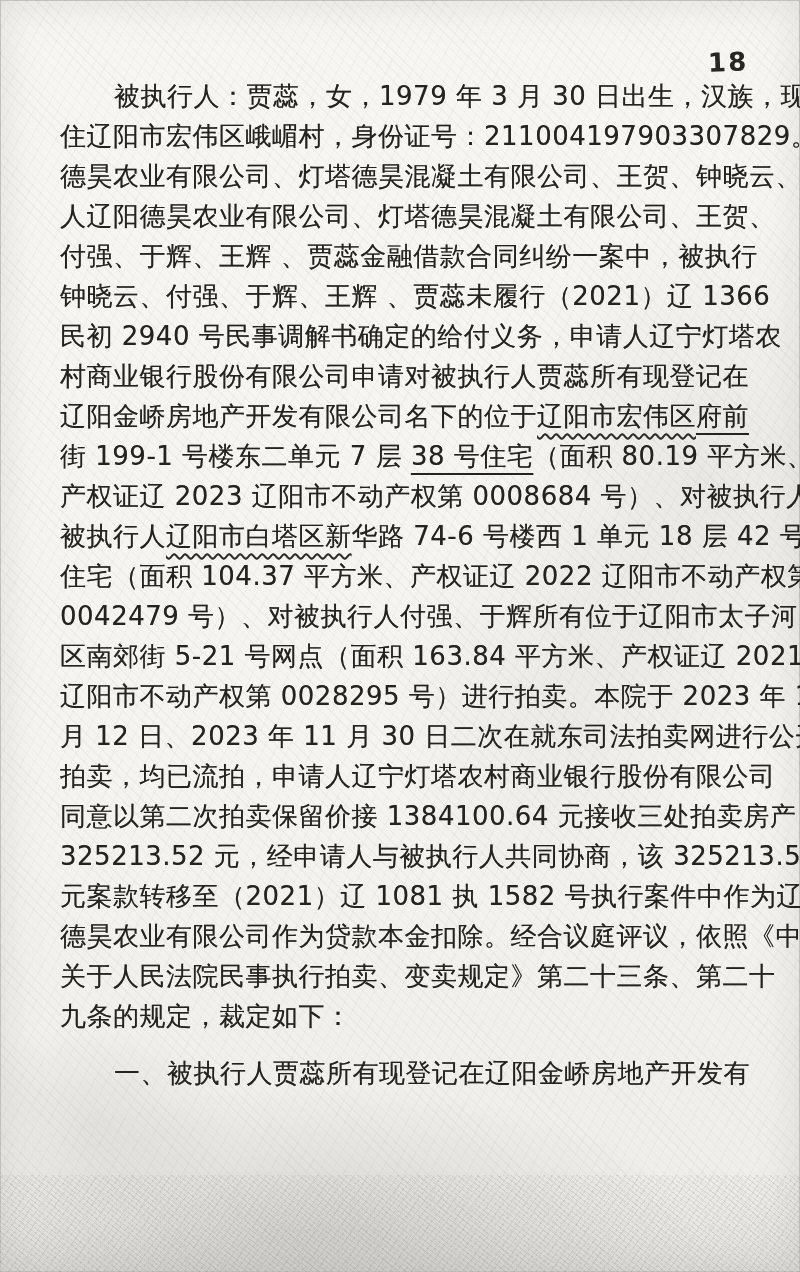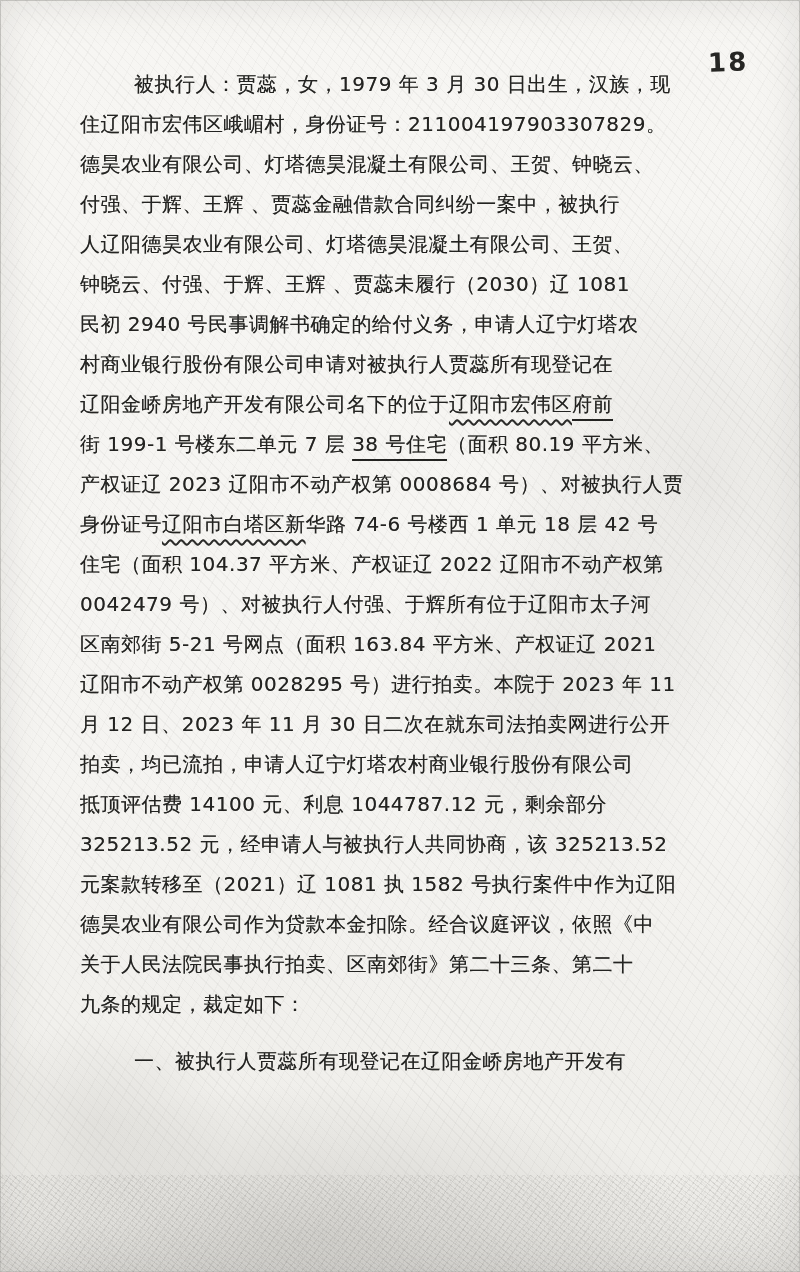--- a/index.html
+++ b/index.html
@@ -47,28 +47,27 @@
     top: 47px;
     right: 52px;
     font-size: 26px;
     font-weight: bold;
     color: #262624;
     letter-spacing: 2px;
     transform: rotate(-2deg);
   }
   .doc-body {
     position: absolute;
-    top: 64px;
+    top: 76px;
     left: 60px;
     width: 684px;
     color: #232321;
-    font-size: 20px;
+    font-size: 26px;
     line-height: 40px;
     text-shadow: 0 0 0.6px rgba(30,30,28,0.55);
-    margin-left: 20px;
   }
   .line {
     height: 40px;
     white-space: nowrap;
     letter-spacing: 0.5px;
   }
   .line.indent { padding-left: 54px; }
   .line.gap { margin-top: 17px; }
   .u-wavy {
     text-decoration-line: underline;
@@ -90,36 +89,36 @@
 <body>
 
 <div class="scan-page">
   <div class="speckle"></div>
   <div class="speckle-heavy"></div>
   <div class="page-number">18</div>
   <div class="doc-body" id="doc-lines">
       <div class="line indent"><span>被执行人：贾蕊，女，1979 年 3 月 30 日出生，汉族，现</span></div>
       <div class="line"><span>住辽阳市宏伟区峨嵋村，身份证号：211004197903307829。</span></div>
       <div class="line"><span>德昊农业有限公司、灯塔德昊混凝土有限公司、王贺、钟晓云、</span></div>
+      <div class="line"><span>人辽阳德昊农业有限公司、灯塔德昊混凝土有限公司、王贺、</span></div>
       <div class="line"><span>付强、于辉、王辉 、贾蕊金融借款合同纠纷一案中，被执行</span></div>
-      <div class="line"><span>人辽阳德昊农业有限公司、灯塔德昊混凝土有限公司、王贺、</span></div>
-      <div class="line"><span>钟晓云、付强、于辉、王辉 、贾蕊未履行（2030）辽 1081</span></div>
+      <div class="line"><span>钟晓云、付强、于辉、王辉 、贾蕊未履行（2021）辽 1366</span></div>
       <div class="line"><span>民初 2940 号民事调解书确定的给付义务，申请人辽宁灯塔农</span></div>
       <div class="line"><span>村商业银行股份有限公司申请对被执行人贾蕊所有现登记在</span></div>
       <div class="line"><span>辽阳金峤房地产开发有限公司名下的位于</span><span class="u-wavy">辽阳市宏伟区</span><span class="u-line">府前</span></div>
       <div class="line"><span>街 199-1 号楼东二单元 7 层 </span><span class="u-line">38 号住宅</span><span>（面积 80.19 平方米、</span></div>
       <div class="line"><span>产权证辽 2023 辽阳市不动产权第 0008684 号）、对被执行人贾</span></div>
-      <div class="line"><span>身份证号</span><span class="u-wavy">辽阳市白塔区新</span><span>华路 74-6 号楼西 1 单元 18 层 42 号</span></div>
+      <div class="line"><span>被执行人</span><span class="u-wavy">辽阳市白塔区新</span><span>华路 74-6 号楼西 1 单元 18 层 42 号</span></div>
       <div class="line"><span>住宅（面积 104.37 平方米、产权证辽 2022 辽阳市不动产权第</span></div>
       <div class="line"><span>0042479 号）、对被执行人付强、于辉所有位于辽阳市太子河</span></div>
       <div class="line"><span>区南郊街 5-21 号网点（面积 163.84 平方米、产权证辽 2021</span></div>
       <div class="line"><span>辽阳市不动产权第 0028295 号）进行拍卖。本院于 2023 年 11</span></div>
       <div class="line"><span>月 12 日、2023 年 11 月 30 日二次在就东司法拍卖网进行公开</span></div>
       <div class="line"><span>拍卖，均已流拍，申请人辽宁灯塔农村商业银行股份有限公司</span></div>
-      <div class="line"><span>抵顶评估费 14100 元、利息 1044787.12 元，剩余部分</span></div>
+      <div class="line"><span>同意以第二次拍卖保留价接 1384100.64 元接收三处拍卖房产</span></div>
       <div class="line"><span>325213.52 元，经申请人与被执行人共同协商，该 325213.52</span></div>
       <div class="line"><span>元案款转移至（2021）辽 1081 执 1582 号执行案件中作为辽阳</span></div>
       <div class="line"><span>德昊农业有限公司作为贷款本金扣除。经合议庭评议，依照《中</span></div>
-      <div class="line"><span>关于人民法院民事执行拍卖、区南郊街》第二十三条、第二十</span></div>
+      <div class="line"><span>关于人民法院民事执行拍卖、变卖规定》第二十三条、第二十</span></div>
       <div class="line"><span>九条的规定，裁定如下：</span></div>
       <div class="line indent gap"><span>一、被执行人贾蕊所有现登记在辽阳金峤房地产开发有</span></div>
     </div>
 </div>
 
 </body></html>

